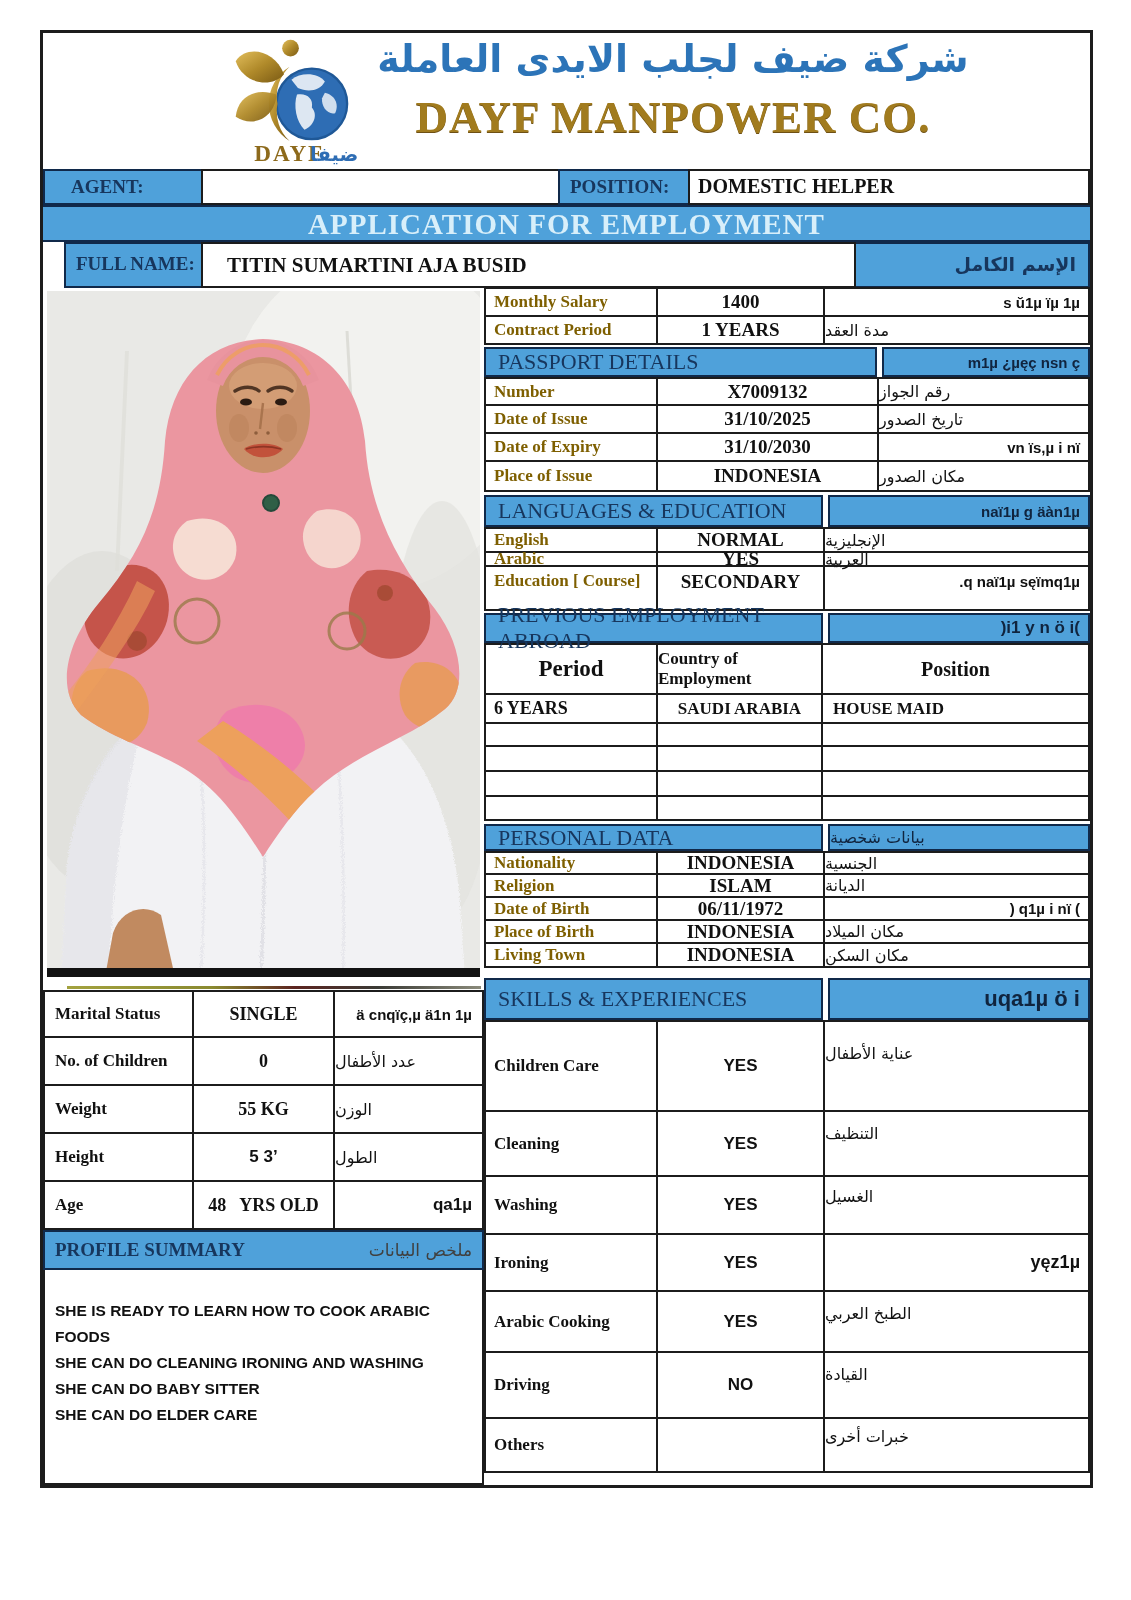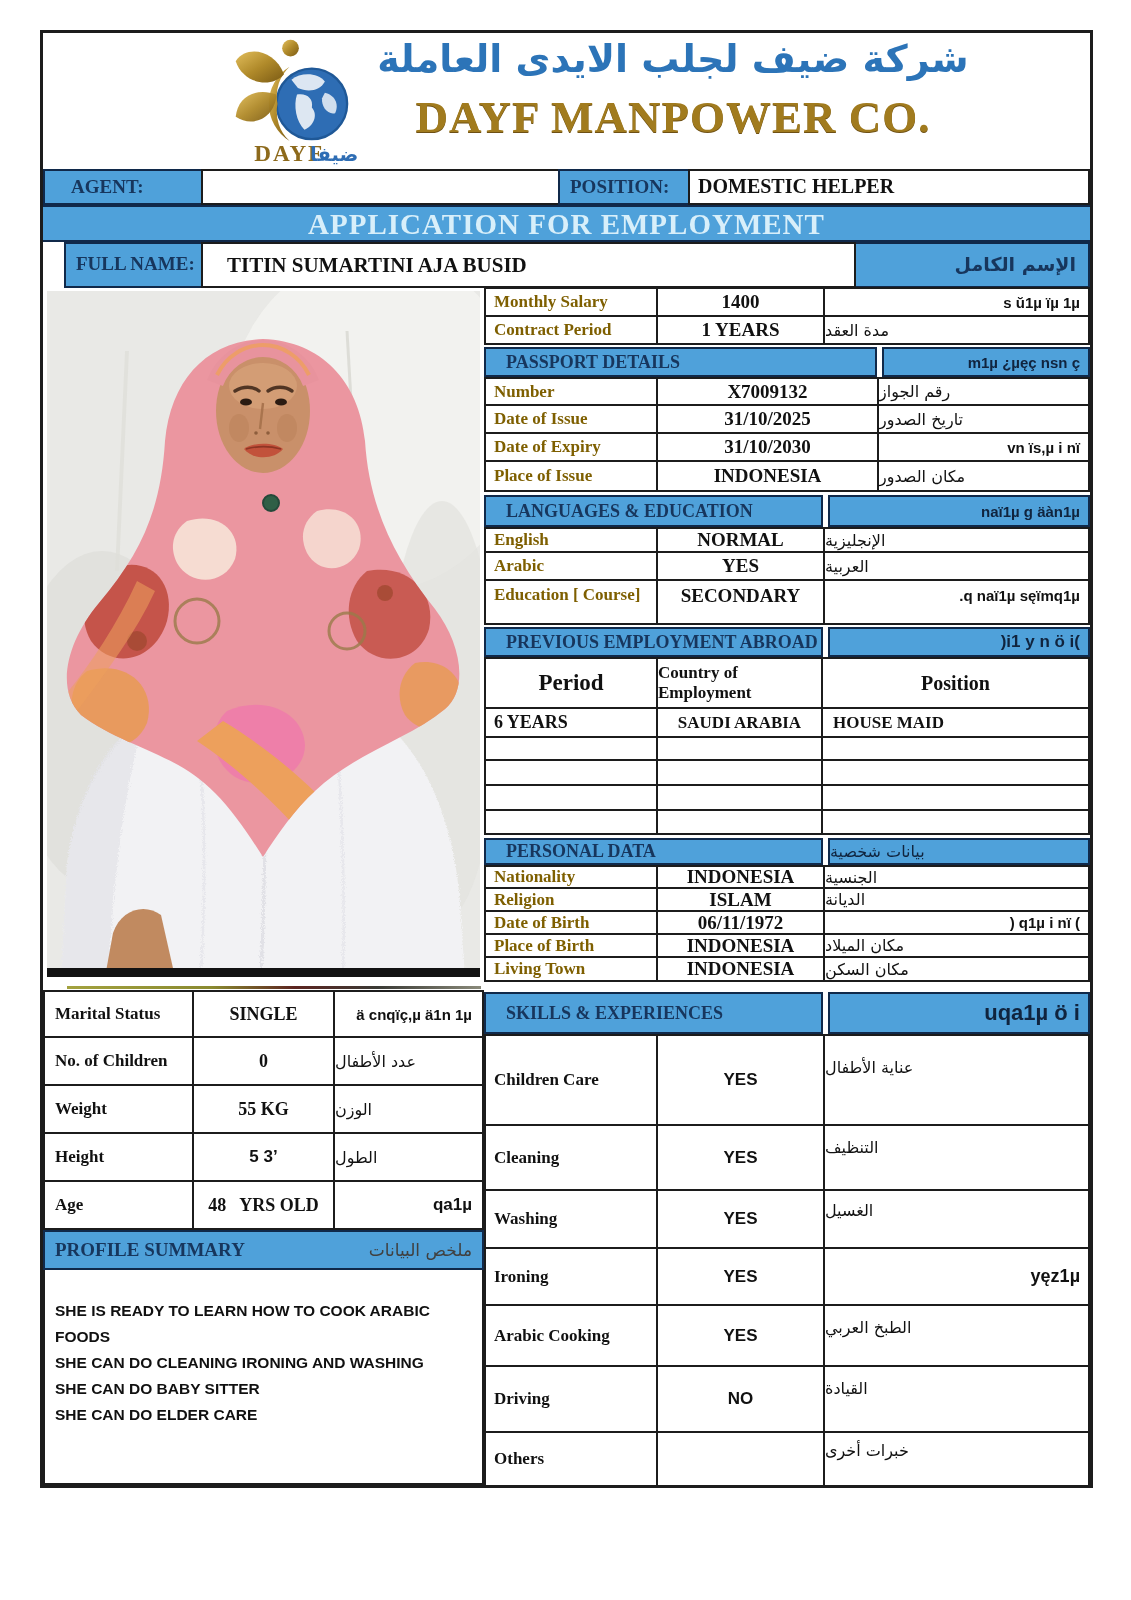--- a/index.html
+++ b/index.html
@@ -62,22 +62,22 @@
   .rrow{display:flex;border:2px solid #1c1c1c;border-top:none;background:#fff;box-sizing:border-box;}
   .rrow.rt{border-top:2px solid #1c1c1c;}
   .rc1{width:172px;border-right:2px solid #1c1c1c;display:flex;align-items:center;
        padding-left:8px;font-weight:bold;font-size:17px;color:#7E5F00;box-sizing:border-box;}
   .rc1.black{color:#111;}
   .rc2{width:167px;border-right:2px solid #1c1c1c;display:flex;align-items:center;justify-content:center;
        font-weight:bold;font-size:19px;box-sizing:border-box;}
   .rc2.wide{width:221px;}
   .rc3{flex:1;display:flex;align-items:center;justify-content:flex-end;padding-right:8px;box-sizing:border-box;}
   .hdrbar{display:flex;}
-  .hl{background:#4FA1DA;border:2px solid #10294a;display:flex;align-items:center;padding-left:20px;
-      color:#17365D;font-weight:bold;font-size:18px;box-sizing:border-box;width:339px;}
+  .hl{background:#4FA1DA;border:2px solid #10294a;display:flex;align-items:center;padding-left:12px;
+      color:#17365D;font-weight:normal;font-size:22px;box-sizing:border-box;width:339px;}
   .hl.wide{width:393px;}
   .hsp{width:5px;background:#fff;}
   .hr2{flex:1;background:#4FA1DA;border:2px solid #10294a;display:flex;align-items:center;
        justify-content:flex-end;padding-right:8px;box-sizing:border-box;color:#10243E;}
   .gap2{height:2px;} .gap3{height:3px;} .gap10{height:10px;}
   .erow{display:flex;border:2px solid #1c1c1c;border-top:none;background:#fff;box-sizing:border-box;}
   .ec{display:flex;align-items:center;box-sizing:border-box;}
   .ec1{width:172px;border-right:2px solid #1c1c1c;justify-content:center;font-size:23px;font-weight:bold;}
   .ec2{width:165px;border-right:2px solid #1c1c1c;justify-content:center;font-size:17px;font-weight:bold;}
   .ec3{flex:1;justify-content:center;font-size:20px;font-weight:bold;}
@@ -280,21 +280,21 @@
     <div class="hdrbar" style="height:32px">
       <div class="hl">LANGUAGES &amp; EDUCATION</div>
       <div class="hsp"></div>
       <div class="hr2 garb">naï1µ g äàn1µ</div>
     </div>
     <div class="rrow rt" style="height:26px">
       <div class="rc1">English</div>
       <div class="rc2">NORMAL</div>
       <div class="rc3 ar">الإنجليزية</div>
     </div>
-    <div class="rrow" style="height:28px">
+    <div class="rrow" style="height:14px">
       <div class="rc1">Arabic</div>
       <div class="rc2">YES</div>
       <div class="rc3 ar">العربية</div>
     </div>
     <div class="rrow" style="height:44px">
       <div class="rc1" style="align-items:flex-start;padding-top:4px">Education [ Course]</div>
       <div class="rc2" style="align-items:flex-start;padding-top:4px">SECONDARY</div>
       <div class="rc3 garb" style="align-items:flex-start;padding-top:6px">.q naï1µ sęïmq1µ</div>
     </div>
     <div class="gap2"></div>

